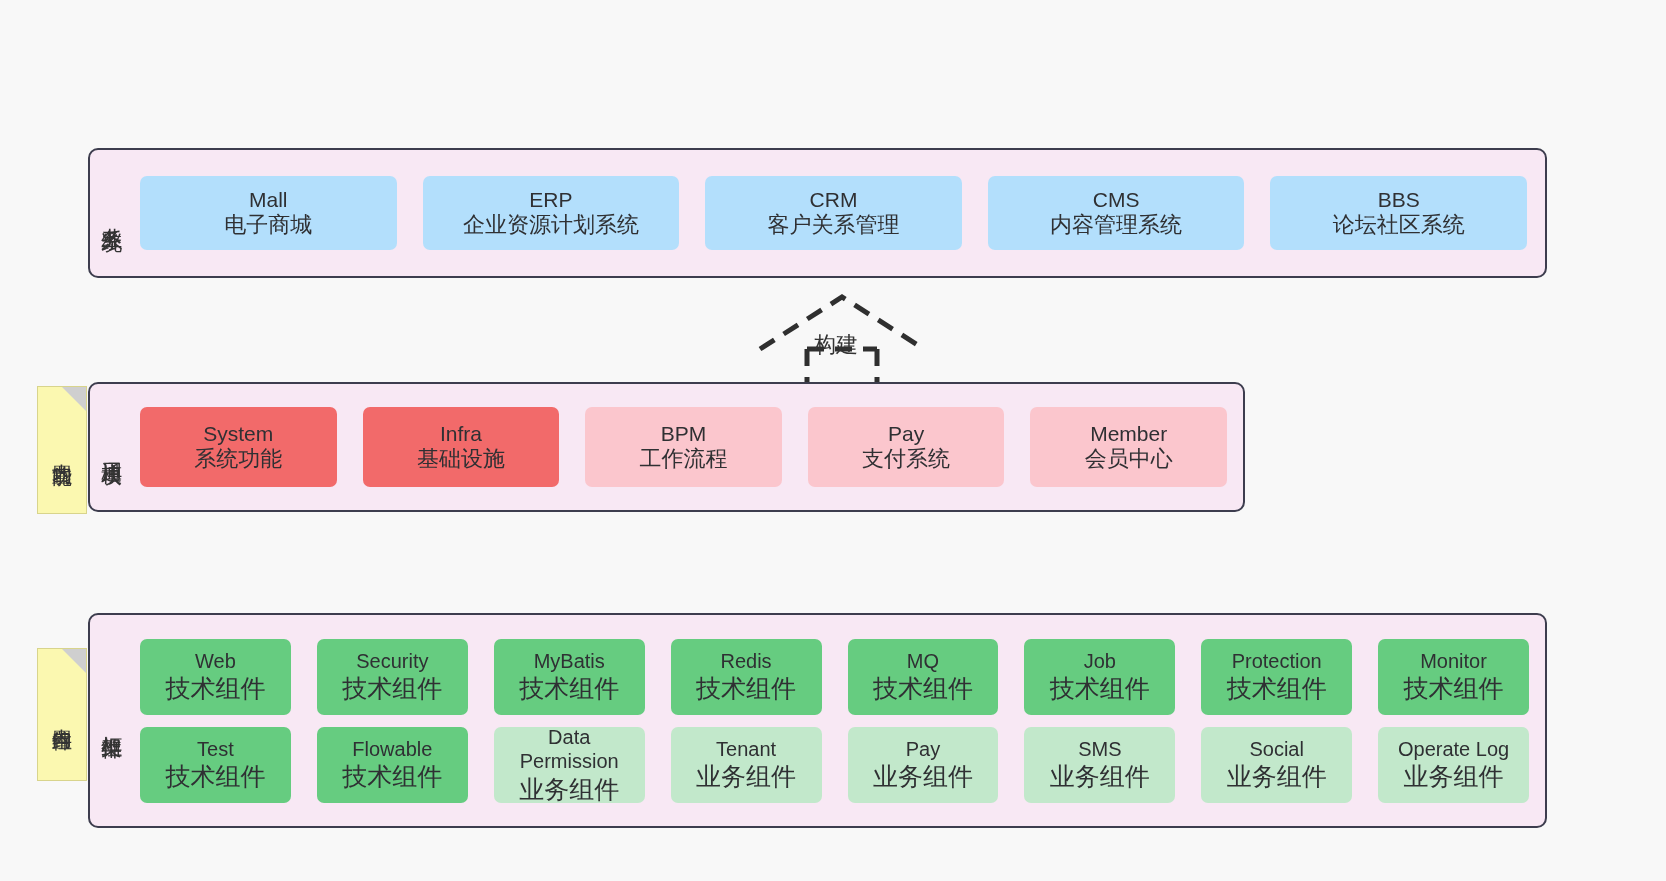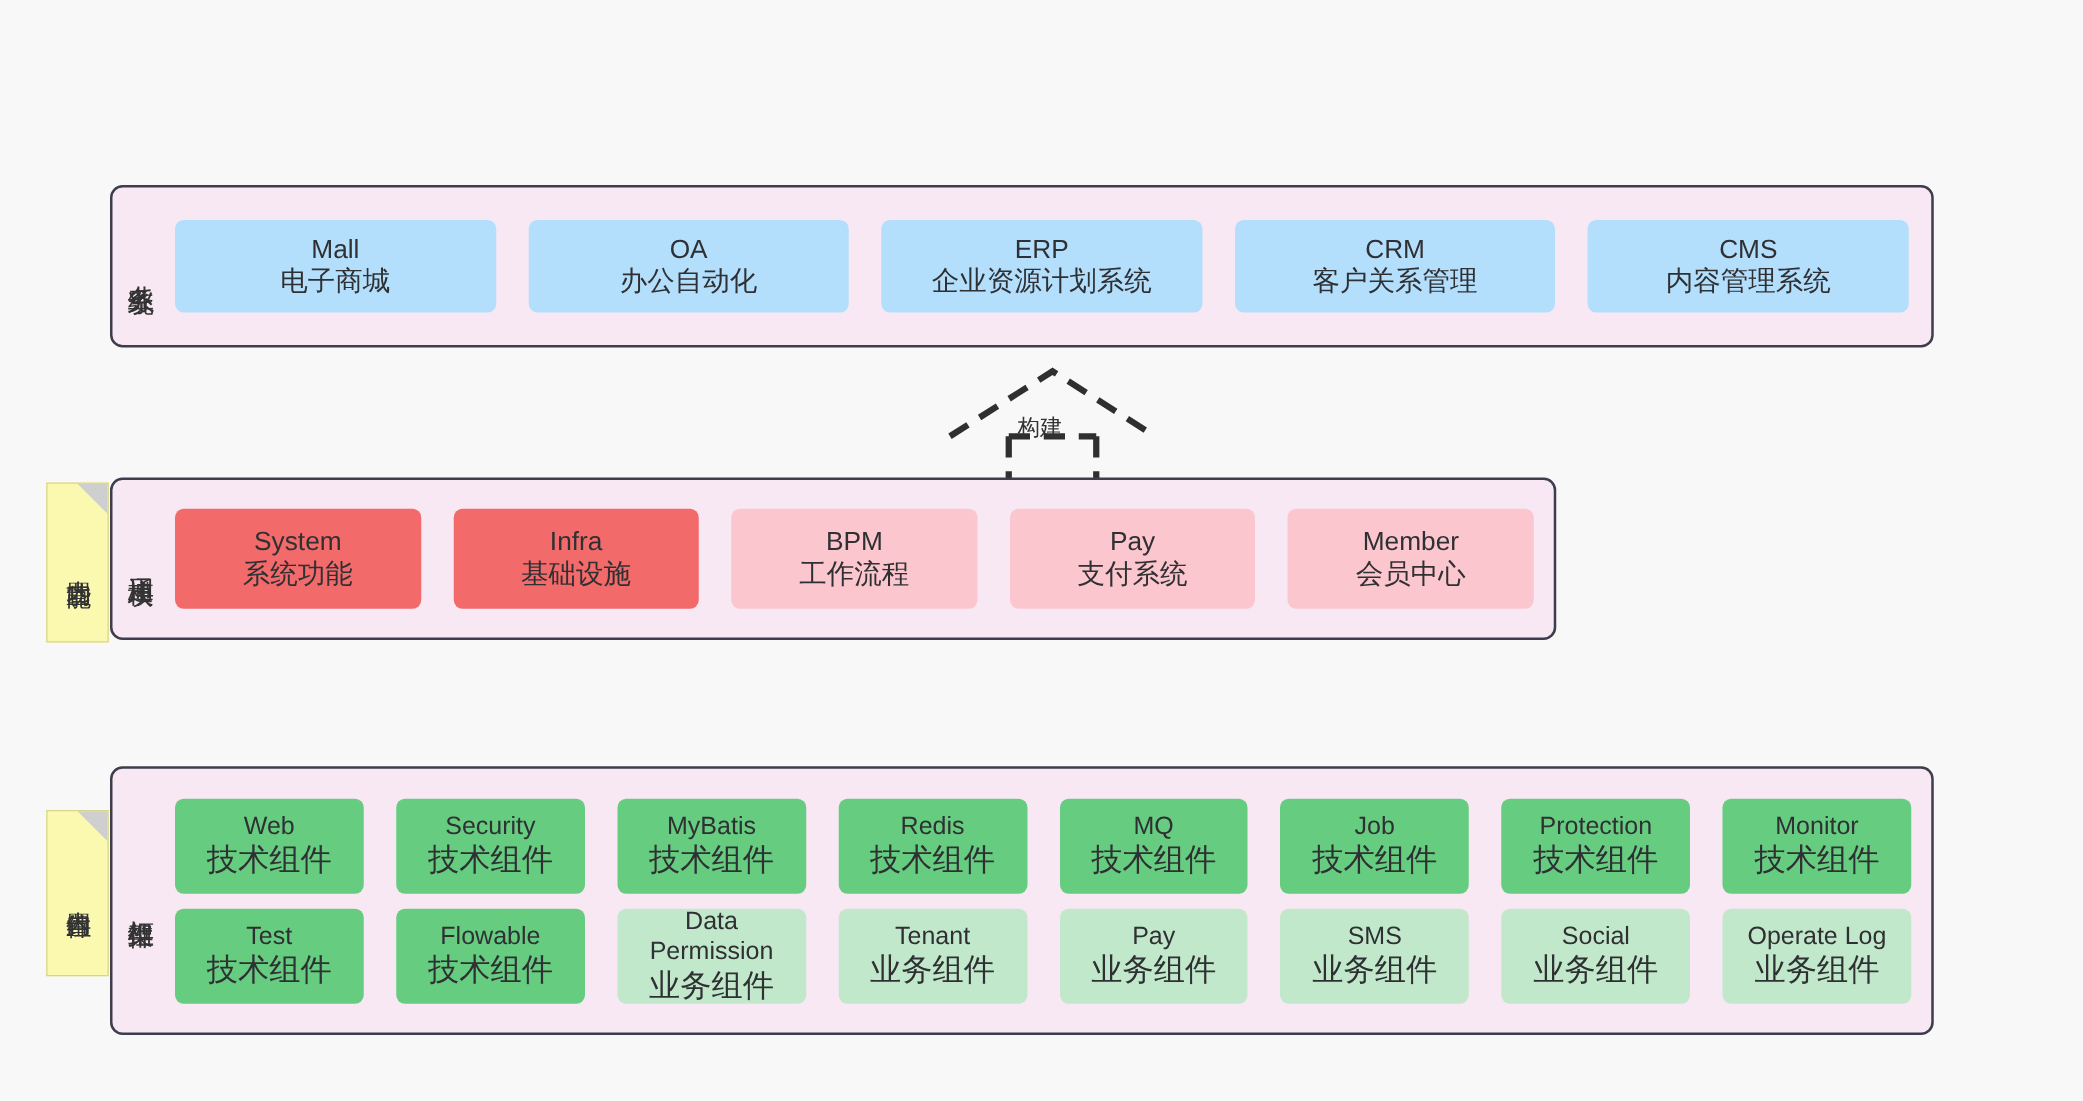--- a/index.html
+++ b/index.html
@@ -166,21 +166,21 @@
   }
 
   
   .arrow {
     position: absolute;
     z-index: 1;
   }
   .arrow svg { display: block; overflow: visible; }
   .arrow .a-label {
     position: absolute;
-    font-size: 18px;
+    font-size: 22px;
     color: #333333;
     white-space: nowrap;
     background: transparent;
   }
 
   #arrow-build { left: 752px; top: 258px; width: 180px; height: 90px; }
   #arrow-build .a-label { left: 62px; top: 37px; }
 
   #arrow-impl { left: 765px; top: 492px; width: 180px; height: 90px; }
   #arrow-impl .a-label { left: 62px; top: 37px; }
@@ -202,34 +202,34 @@
 
   <div class="layer" id="layer-business">
     <div class="layer-title">业务系统</div>
     <div class="layer-body">
       <div class="layer-row">
         <div class="node blue">
           <span class="n-title">Mall</span>
           <span class="n-sub">电子商城</span>
         </div>
         <div class="node blue">
-          <span class="n-title">OA</span>
-          <span class="n-sub">办公自动化</span>
-        </div>
-        <div class="node blue">
           <span class="n-title">ERP</span>
           <span class="n-sub">企业资源计划系统</span>
         </div>
         <div class="node blue">
           <span class="n-title">CRM</span>
           <span class="n-sub">客户关系管理</span>
         </div>
         <div class="node blue">
           <span class="n-title">CMS</span>
           <span class="n-sub">内容管理系统</span>
+        </div>
+        <div class="node blue">
+          <span class="n-title">BBS</span>
+          <span class="n-sub">论坛社区系统</span>
         </div>
       </div>
     </div>
   </div>
 
   <div class="arrow" id="arrow-build">
     <svg width="180" height="90" viewBox="0 0 180 90">
       <path d="M 8 56 L 90 4 L 172 56" fill="none" stroke="#2f2f2f" stroke-width="5" stroke-dasharray="17 11" stroke-linecap="butt"></path>
       <path d="M 55 56 L 55 90 M 125 56 L 125 90 M 55 56 L 125 56" fill="none" stroke="#2f2f2f" stroke-width="5" stroke-dasharray="17 11" stroke-linecap="butt"></path>
     </svg>

